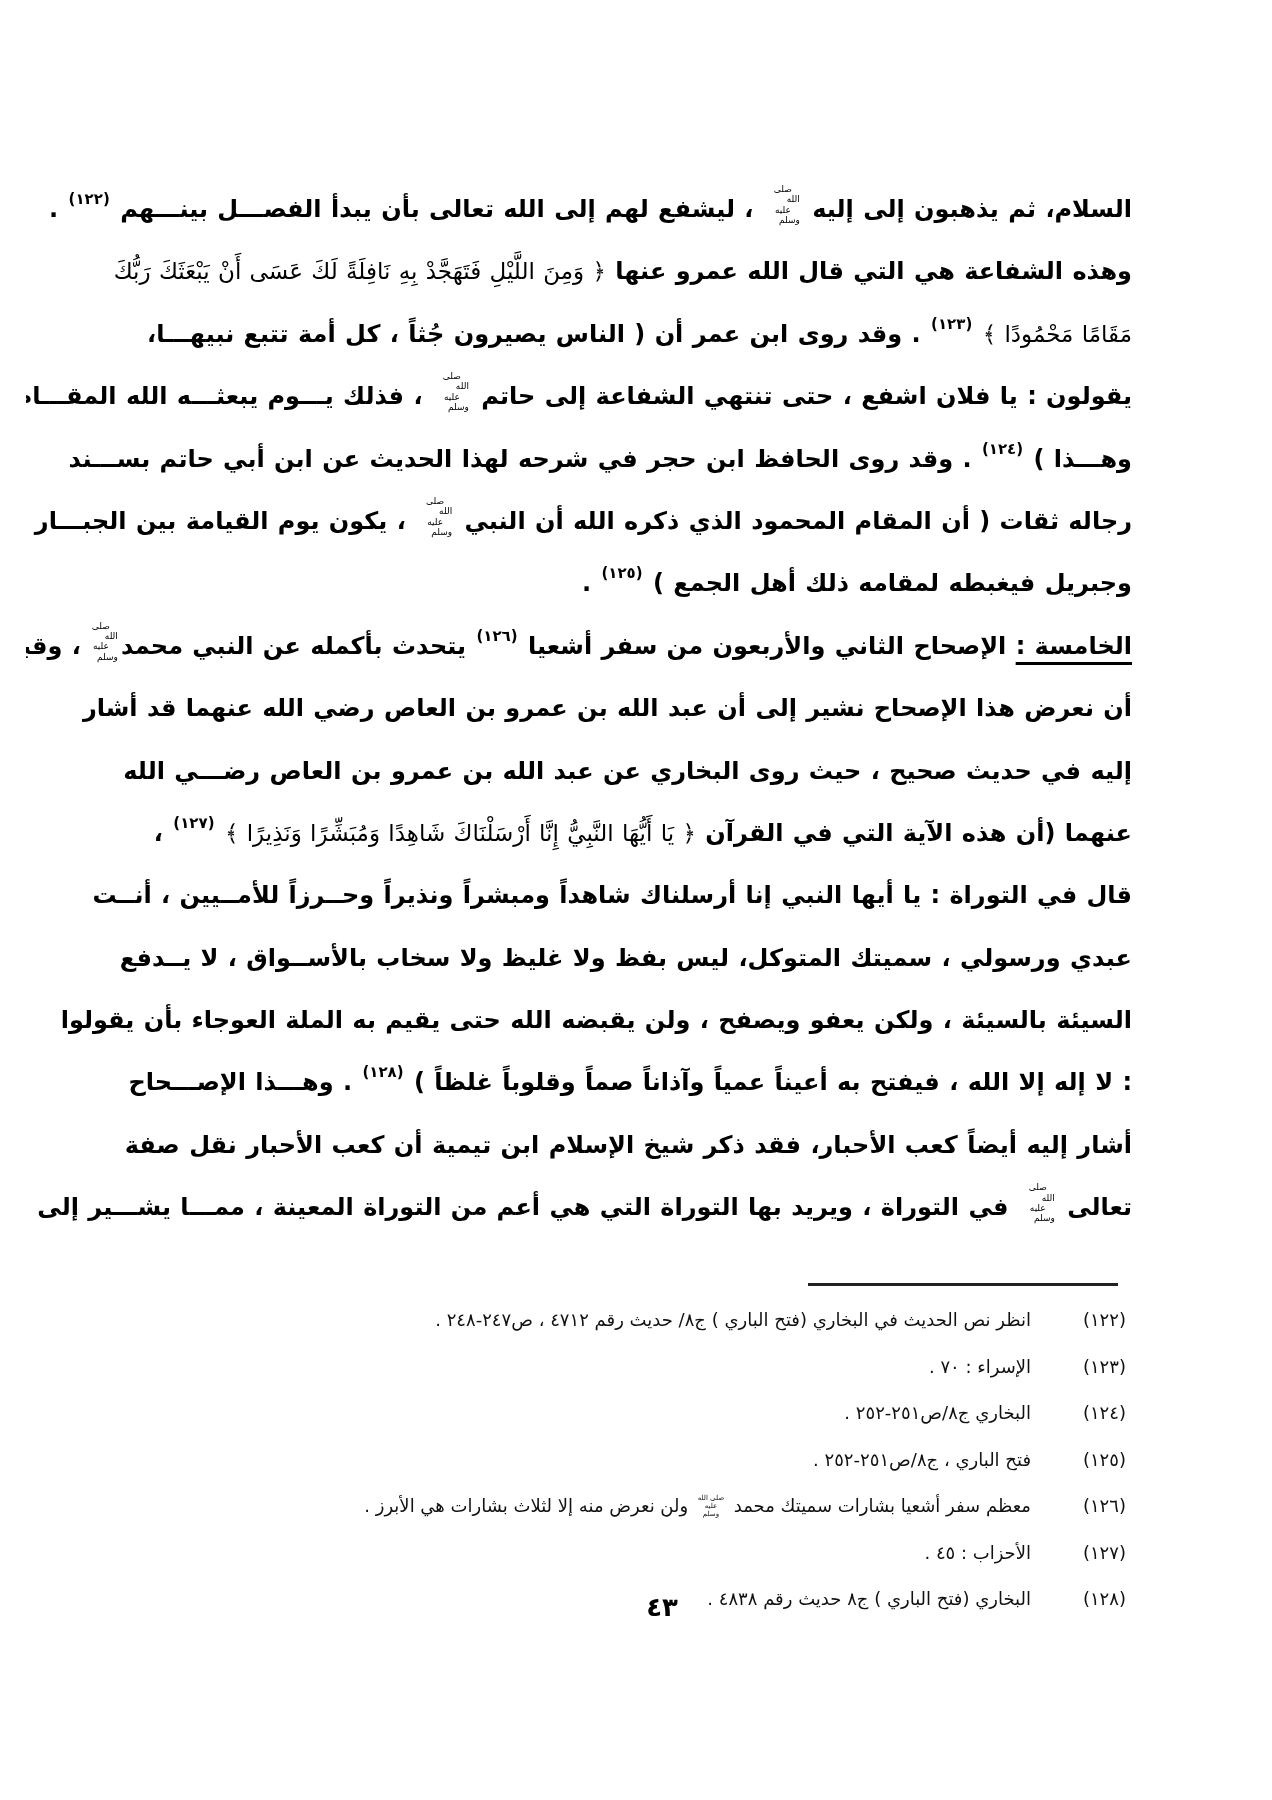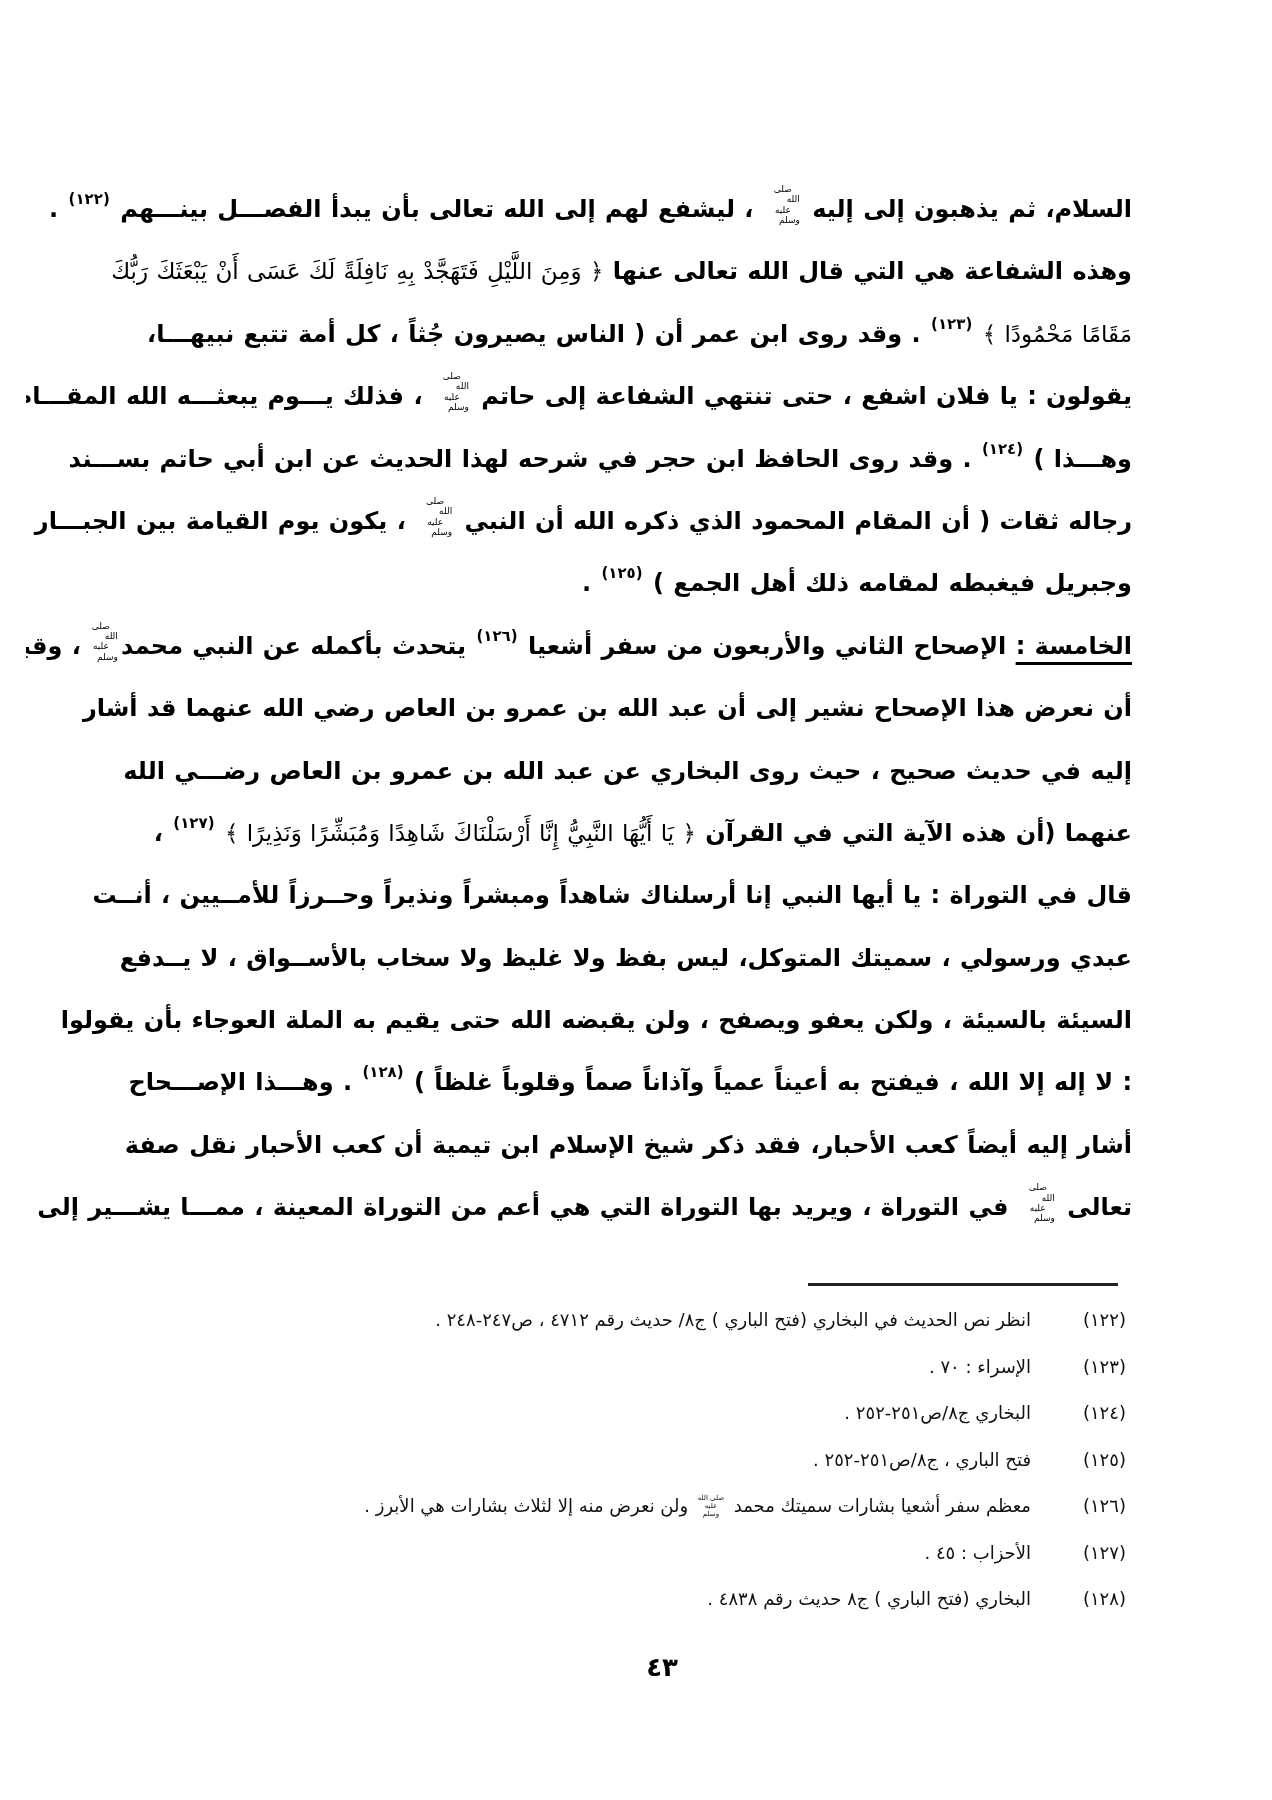--- a/index.html
+++ b/index.html
@@ -21,30 +21,30 @@
   .saw{
     display:inline-block;font-size:9px;font-weight:400;line-height:1.15;
     text-align:center;vertical-align:-6px;padding:0 3px;white-space:normal;width:34px;
   }
   .fn-sep{position:absolute;top:1283px;right:180px;width:310px;border-top:3px solid #222;}
   .footnotes{position:absolute;top:1297px;right:172px;width:930px;}
   .fn-row{display:flex;align-items:baseline;line-height:46.5px;font-size:18px;font-weight:400;color:#111;}
   .fn-num{flex:0 0 95px;text-align:right;}
   .fn-text{white-space:nowrap;}
   .fn-text .saw{font-size:7px;vertical-align:-4px;width:28px;}
-  .page-num{position:absolute;top:1652px;left:0;width:1272px;text-align:center;
+  .page-num{position:absolute;top:1592px;left:0;width:1272px;text-align:center;
     font-size:26px;font-weight:700;}
 </style>
 </head>
 <body>
 
 <div class="page">
   <div class="body-text" id="body-text">
       <div class="line"><span>السلام، ثم يذهبون إلى إليه </span><span class="saw"><span>صلى الله</span><br><span>عليه وسلم</span></span><span> ، ليشفع لهم إلى الله تعالى بأن يبدأ الفصـــل بينـــهم </span><span class="fn-ref">(١٢٢)</span><span> .</span></div>
-      <div class="line"><span>وهذه الشفاعة هي التي قال الله تعالى عنها </span><span class="quran">﴿ وَمِنَ اللَّيْلِ فَتَهَجَّدْ بِهِ نَافِلَةً لَكَ عَسَى أَنْ يَبْعَثَكَ رَبُّكَ</span></div>
+      <div class="line"><span>وهذه الشفاعة هي التي قال الله عمرو عنها </span><span class="quran">﴿ وَمِنَ اللَّيْلِ فَتَهَجَّدْ بِهِ نَافِلَةً لَكَ عَسَى أَنْ يَبْعَثَكَ رَبُّكَ</span></div>
       <div class="line"><span class="quran">مَقَامًا مَحْمُودًا ﴾</span><span> </span><span class="fn-ref">(١٢٣)</span><span> . وقد روى ابن عمر أن ( الناس يصيرون جُثاً ، كل أمة تتبع نبيهـــا،</span></div>
       <div class="line"><span>يقولون : يا فلان اشفع ، حتى تنتهي الشفاعة إلى حاتم </span><span class="saw"><span>صلى الله</span><br><span>عليه وسلم</span></span><span> ، فذلك يـــوم يبعثـــه الله المقـــام</span></div>
       <div class="line"><span>وهـــذا ) </span><span class="fn-ref">(١٢٤)</span><span> . وقد روى الحافظ ابن حجر في شرحه لهذا الحديث عن ابن أبي حاتم بســـند</span></div>
       <div class="line"><span>رجاله ثقات ( أن المقام المحمود الذي ذكره الله أن النبي </span><span class="saw"><span>صلى الله</span><br><span>عليه وسلم</span></span><span> ، يكون يوم القيامة بين الجبـــار</span></div>
       <div class="line short"><span>وجبريل فيغبطه لمقامه ذلك أهل الجمع ) </span><span class="fn-ref">(١٢٥)</span><span> .</span></div>
       <div class="line"><span class="heading-u">الخامسة :</span><span> الإصحاح الثاني والأربعون من سفر أشعيا </span><span class="fn-ref">(١٢٦)</span><span> يتحدث بأكمله عن النبي محمد</span><span class="saw"><span>صلى الله</span><br><span>عليه وسلم</span></span><span>، وقبل</span></div>
       <div class="line"><span>أن نعرض هذا الإصحاح نشير إلى أن عبد الله بن عمرو بن العاص رضي الله عنهما قد أشار</span></div>
       <div class="line"><span>إليه في حديث صحيح ، حيث روى البخاري عن عبد الله بن عمرو بن العاص رضـــي الله</span></div>
       <div class="line"><span>عنهما (أن هذه الآية التي في القرآن </span><span class="quran">﴿ يَا أَيُّهَا النَّبِيُّ إِنَّا أَرْسَلْنَاكَ شَاهِدًا وَمُبَشِّرًا وَنَذِيرًا ﴾</span><span> </span><span class="fn-ref">(١٢٧)</span><span> ،</span></div>
       <div class="line"><span>قال في التوراة : يا أيها النبي إنا أرسلناك شاهداً ومبشراً ونذيراً وحــرزاً للأمــيين ، أنــت</span></div>

